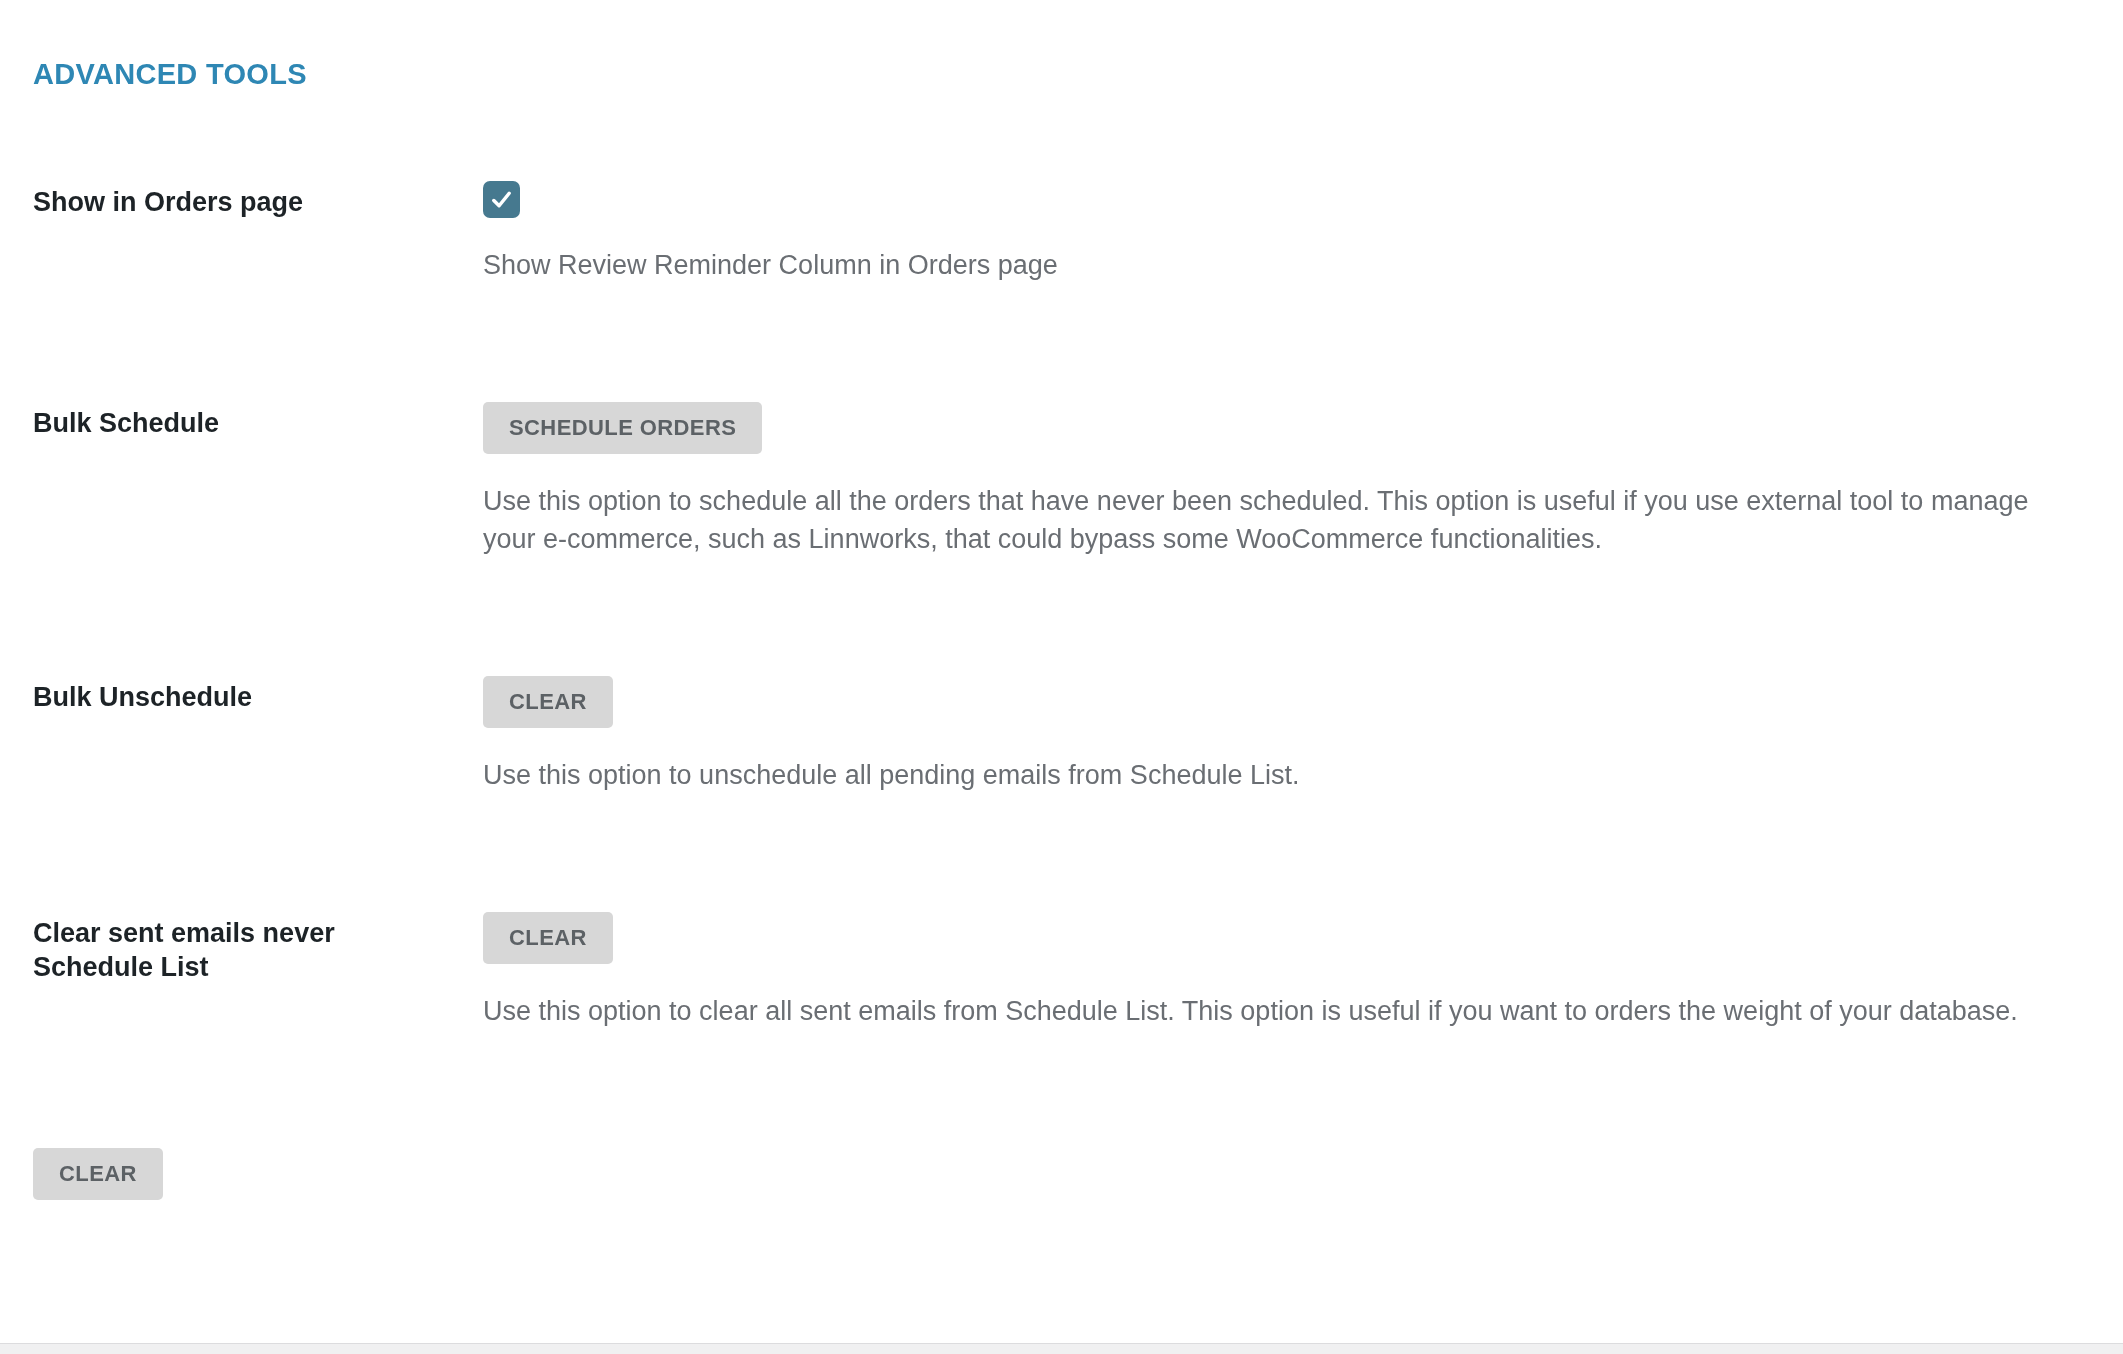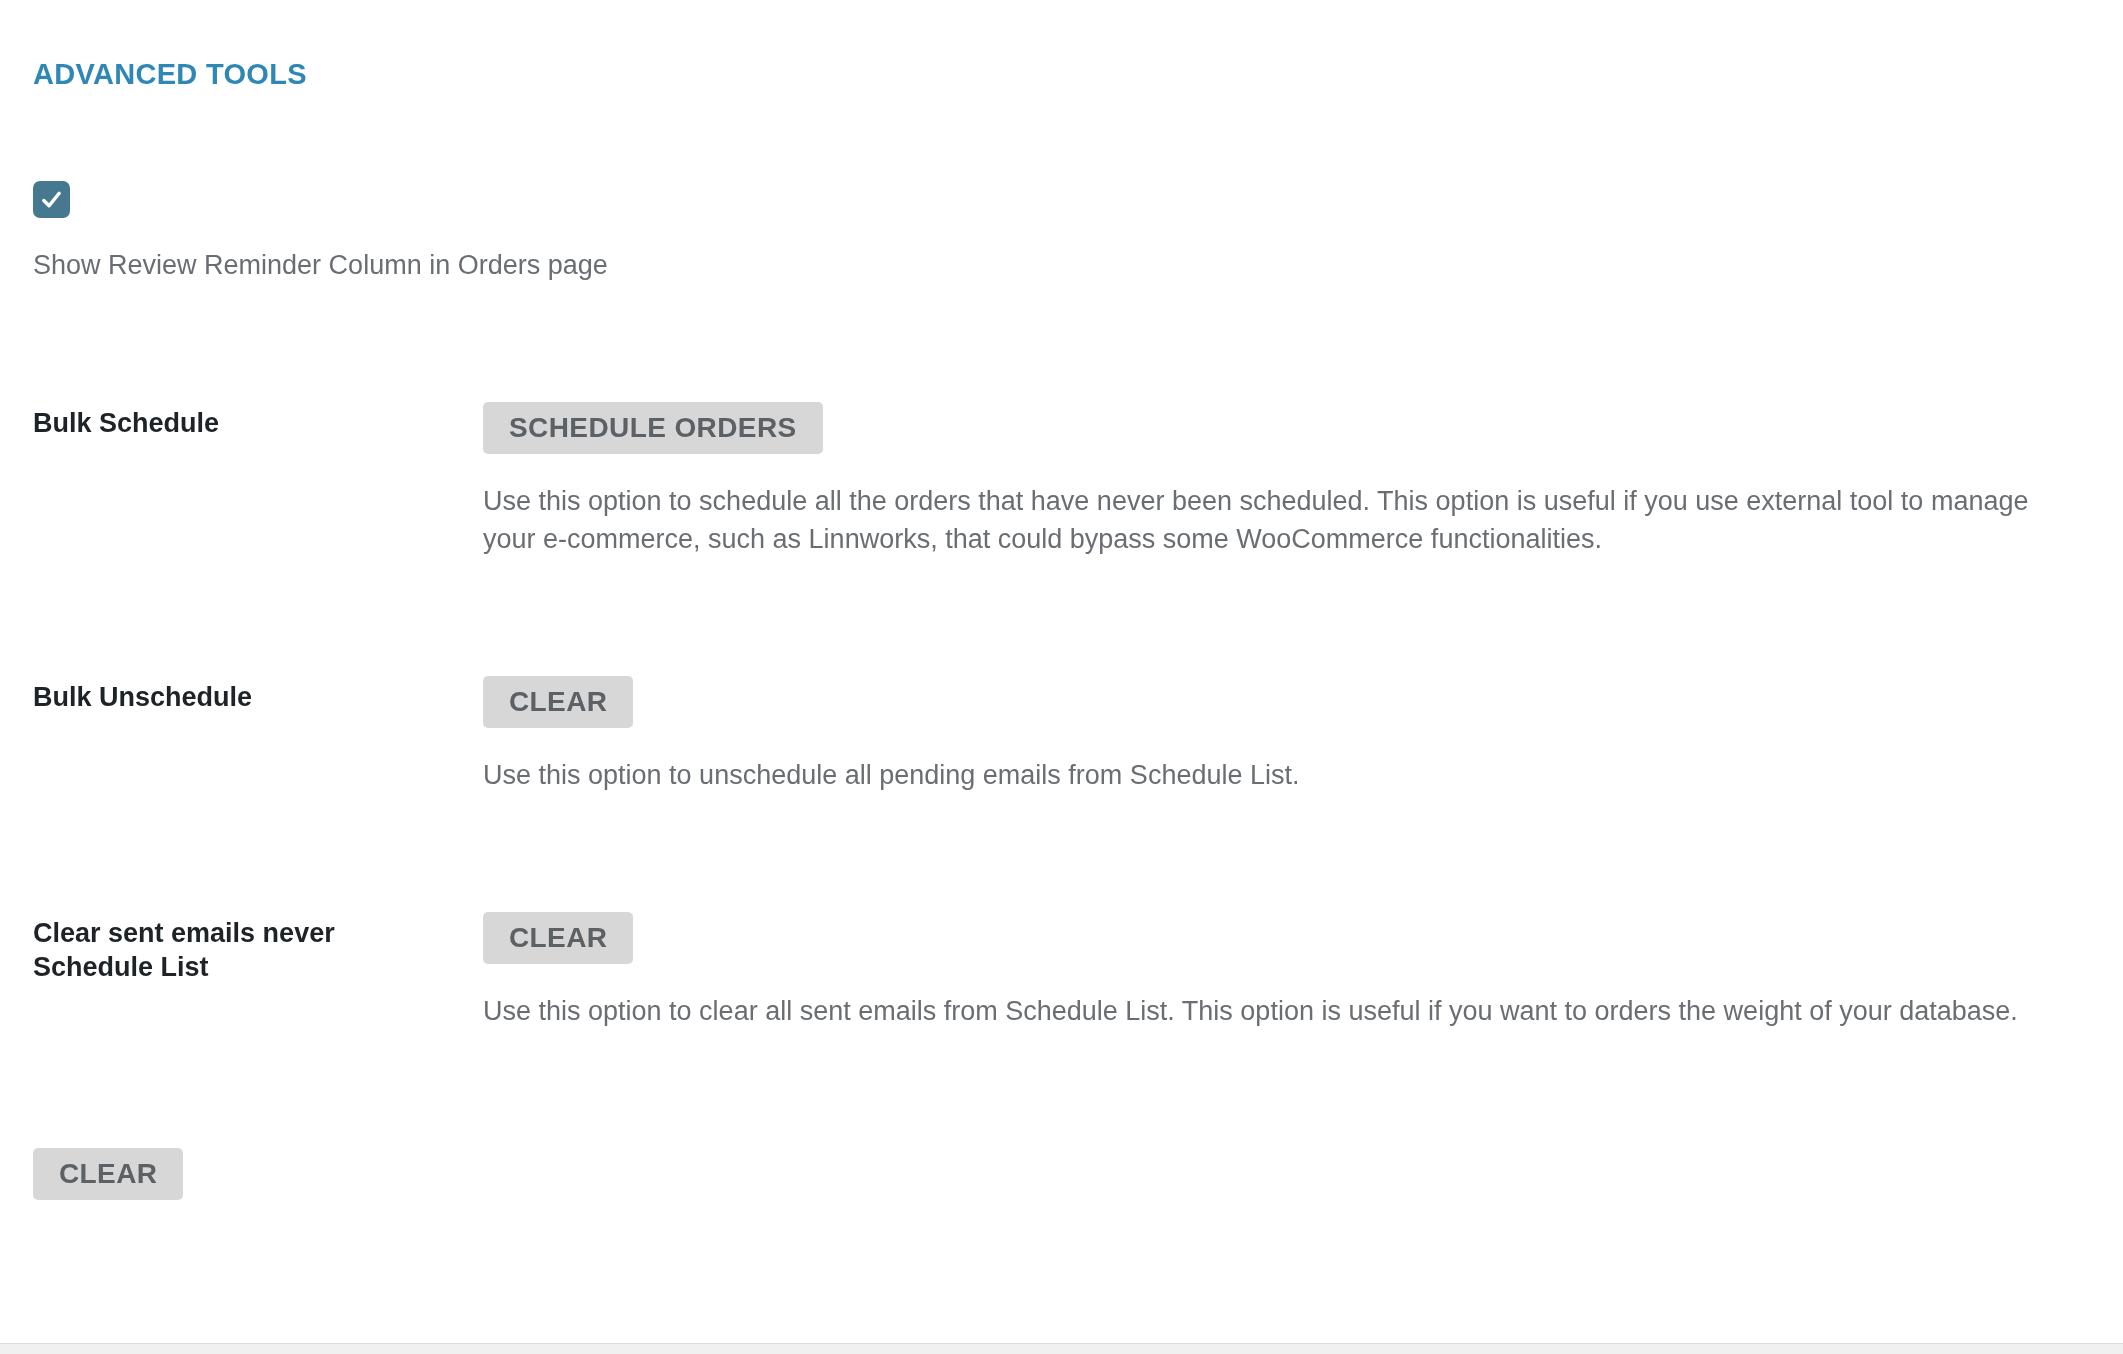--- a/index.html
+++ b/index.html
@@ -74,21 +74,21 @@
   }
   .btn {
     display: inline-block;
     border: none;
     border-radius: 5px;
     background: var(--button-bg);
     color: var(--button-text);
     height: 52px;
     padding: 0 26px;
     font-family: "Liberation Sans", sans-serif;
-    font-size: 28px;
+    font-size: 22px;
     font-weight: 700;
     letter-spacing: 0.4px;
     text-transform: uppercase;
     cursor: pointer;
   }
   .setting-description {
     margin: 29px 4px 0 0;
     max-width: 1612px;
     font-size: 27px;
     line-height: 1.38;
@@ -105,20 +105,23 @@
   }
 </style>
 </head>
 <body>
 
 <div class="page">
 
   <h2 class="page-title">ADVANCED TOOLS</h2>
 
   <div class="settings-row">
+    <div class="label-col">
+      <span class="setting-label">Show in Orders page</span>
+    </div>
     <div class="control-col">
       <div class="checkbox" role="checkbox" aria-checked="true">
         <span>
           <svg viewBox="0 0 24 24" fill="none" stroke="#ffffff" stroke-width="3.6" stroke-linecap="round" stroke-linejoin="round">
             <polyline points="4,13 9.5,18.5 20,5.5"></polyline>
           </svg>
         </span>
       </div>
       <p class="setting-description">Show Review Reminder Column in Orders page</p>
     </div>

